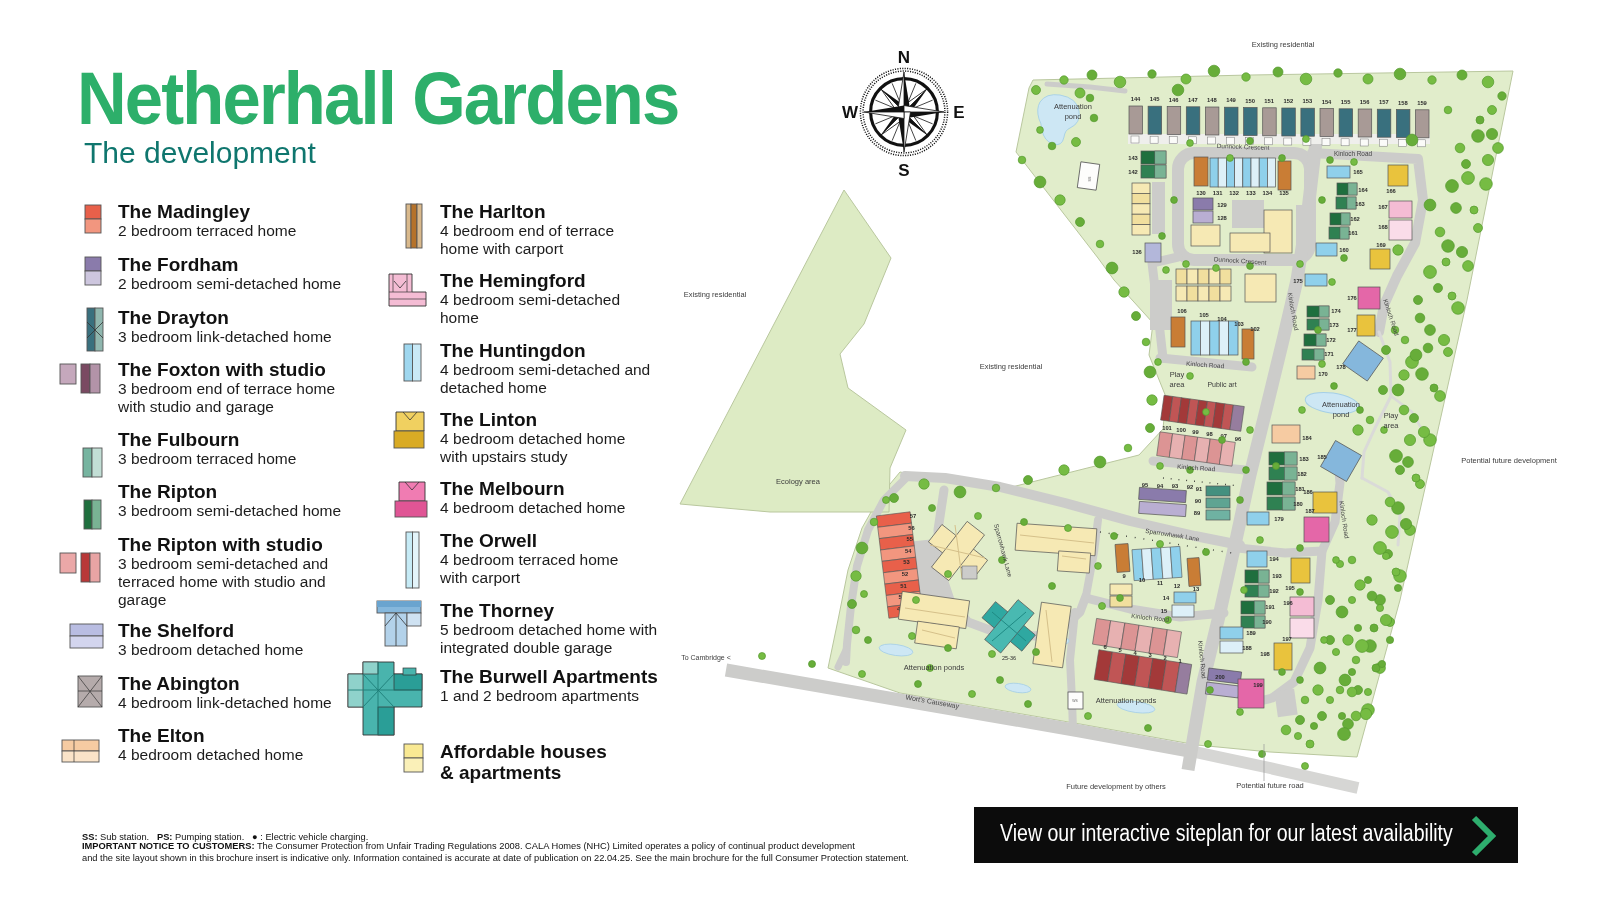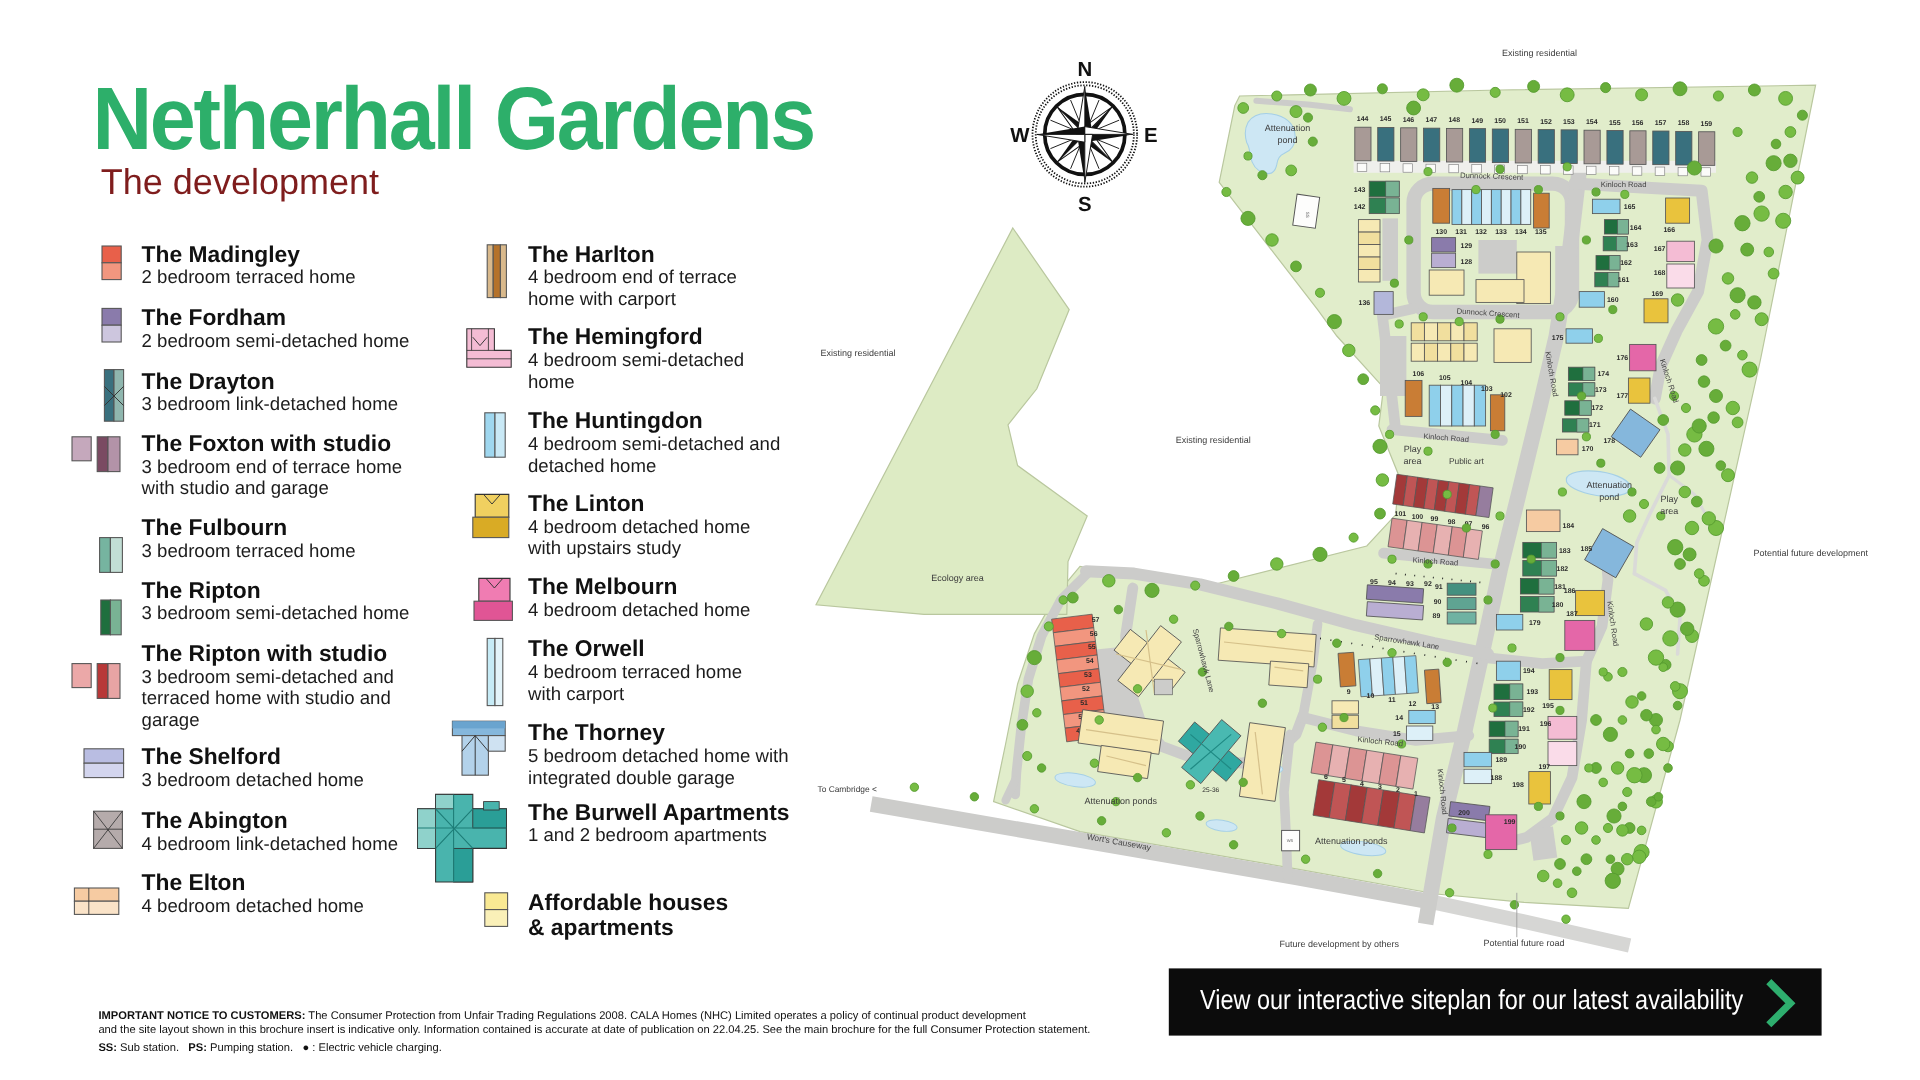--- a/index.html
+++ b/index.html
@@ -6,21 +6,21 @@
   * { font-family:"Liberation Sans", sans-serif; }
   .abs { position:absolute; }
 </style>
 </head>
 <body>
 
 <div class="abs" style="left:0;top:0;width:1600px;height:900px;background:#fff;">
 
 <div class="abs" style="left:77px;top:56px;font-size:74px;font-weight:bold;color:#2daf6a;letter-spacing:-2px;transform:scale(0.93,1.0);transform-origin:0 0;white-space:nowrap;">Netherhall Gardens</div>
 
-<div class="abs" style="left:84px;top:136px;font-size:30px;color:#7f1d1d;">The development</div>
+<div class="abs" style="left:84px;top:136px;font-size:30px;color:#0f766e;">The development</div>
 
 <svg class="abs" style="left:0;top:0;" width="1600" height="900" viewBox="0 0 1600 900">
 
 <text x="118" y="218" font-size="19" font-weight="bold" fill="#111">The Madingley</text>
 
 <text x="118" y="236" font-size="15.5" fill="#1c1c1c">2 bedroom terraced home</text>
 
 <text x="118" y="271" font-size="19" font-weight="bold" fill="#111">The Fordham</text>
 
 <text x="118" y="289" font-size="15.5" fill="#1c1c1c">2 bedroom semi-detached home</text>
@@ -1070,21 +1070,21 @@
 
 <text x="904.0" y="63.0" font-size="17" fill="#111" text-anchor="middle" font-weight="bold">N</text>
 
 <text x="904.0" y="176.0" font-size="17" fill="#111" text-anchor="middle" font-weight="bold">S</text>
 
 <text x="850.0" y="118.0" font-size="17" fill="#111" text-anchor="middle" font-weight="bold">W</text>
 
 <text x="959.0" y="118.0" font-size="17" fill="#111" text-anchor="middle" font-weight="bold">E</text>
 </svg>
 
-<div class="abs" style="left:82px;top:868px;font-size:9.3px;color:#111;"><b>SS:</b> Sub station.&nbsp;&nbsp; <b>PS:</b> Pumping station.&nbsp;&nbsp; ● : Electric vehicle charging.</div>
+<div class="abs" style="left:82px;top:832px;font-size:9.3px;color:#111;"><b>SS:</b> Sub station.&nbsp;&nbsp; <b>PS:</b> Pumping station.&nbsp;&nbsp; ● : Electric vehicle charging.</div>
 
 <div class="abs" style="left:82px;top:840px;font-size:9.3px;line-height:12px;color:#111;"><b>IMPORTANT NOTICE TO CUSTOMERS:</b> The Consumer Protection from Unfair Trading Regulations 2008. CALA Homes (NHC) Limited operates a policy of continual product development<br>and the site layout shown in this brochure insert is indicative only. Information contained is accurate at date of publication on 22.04.25. See the main brochure for the full Consumer Protection statement.</div>
 
 <div class="abs" style="left:974px;top:807px;width:544px;height:56px;background:#0c0c0c;"></div>
 
 <div class="abs" style="left:1000px;top:820px;font-size:23px;color:#fff;transform:scale(0.85,1);transform-origin:0 0;white-space:nowrap;">View our interactive siteplan for our latest availability</div>
 
 <svg class="abs" style="left:1466px;top:814px;" width="36" height="44" viewBox="0 0 36 44">
       <path d="M8,4 L26,22 L8,40" fill="none" stroke="#2eae6e" stroke-width="6"></path>
     </svg>

